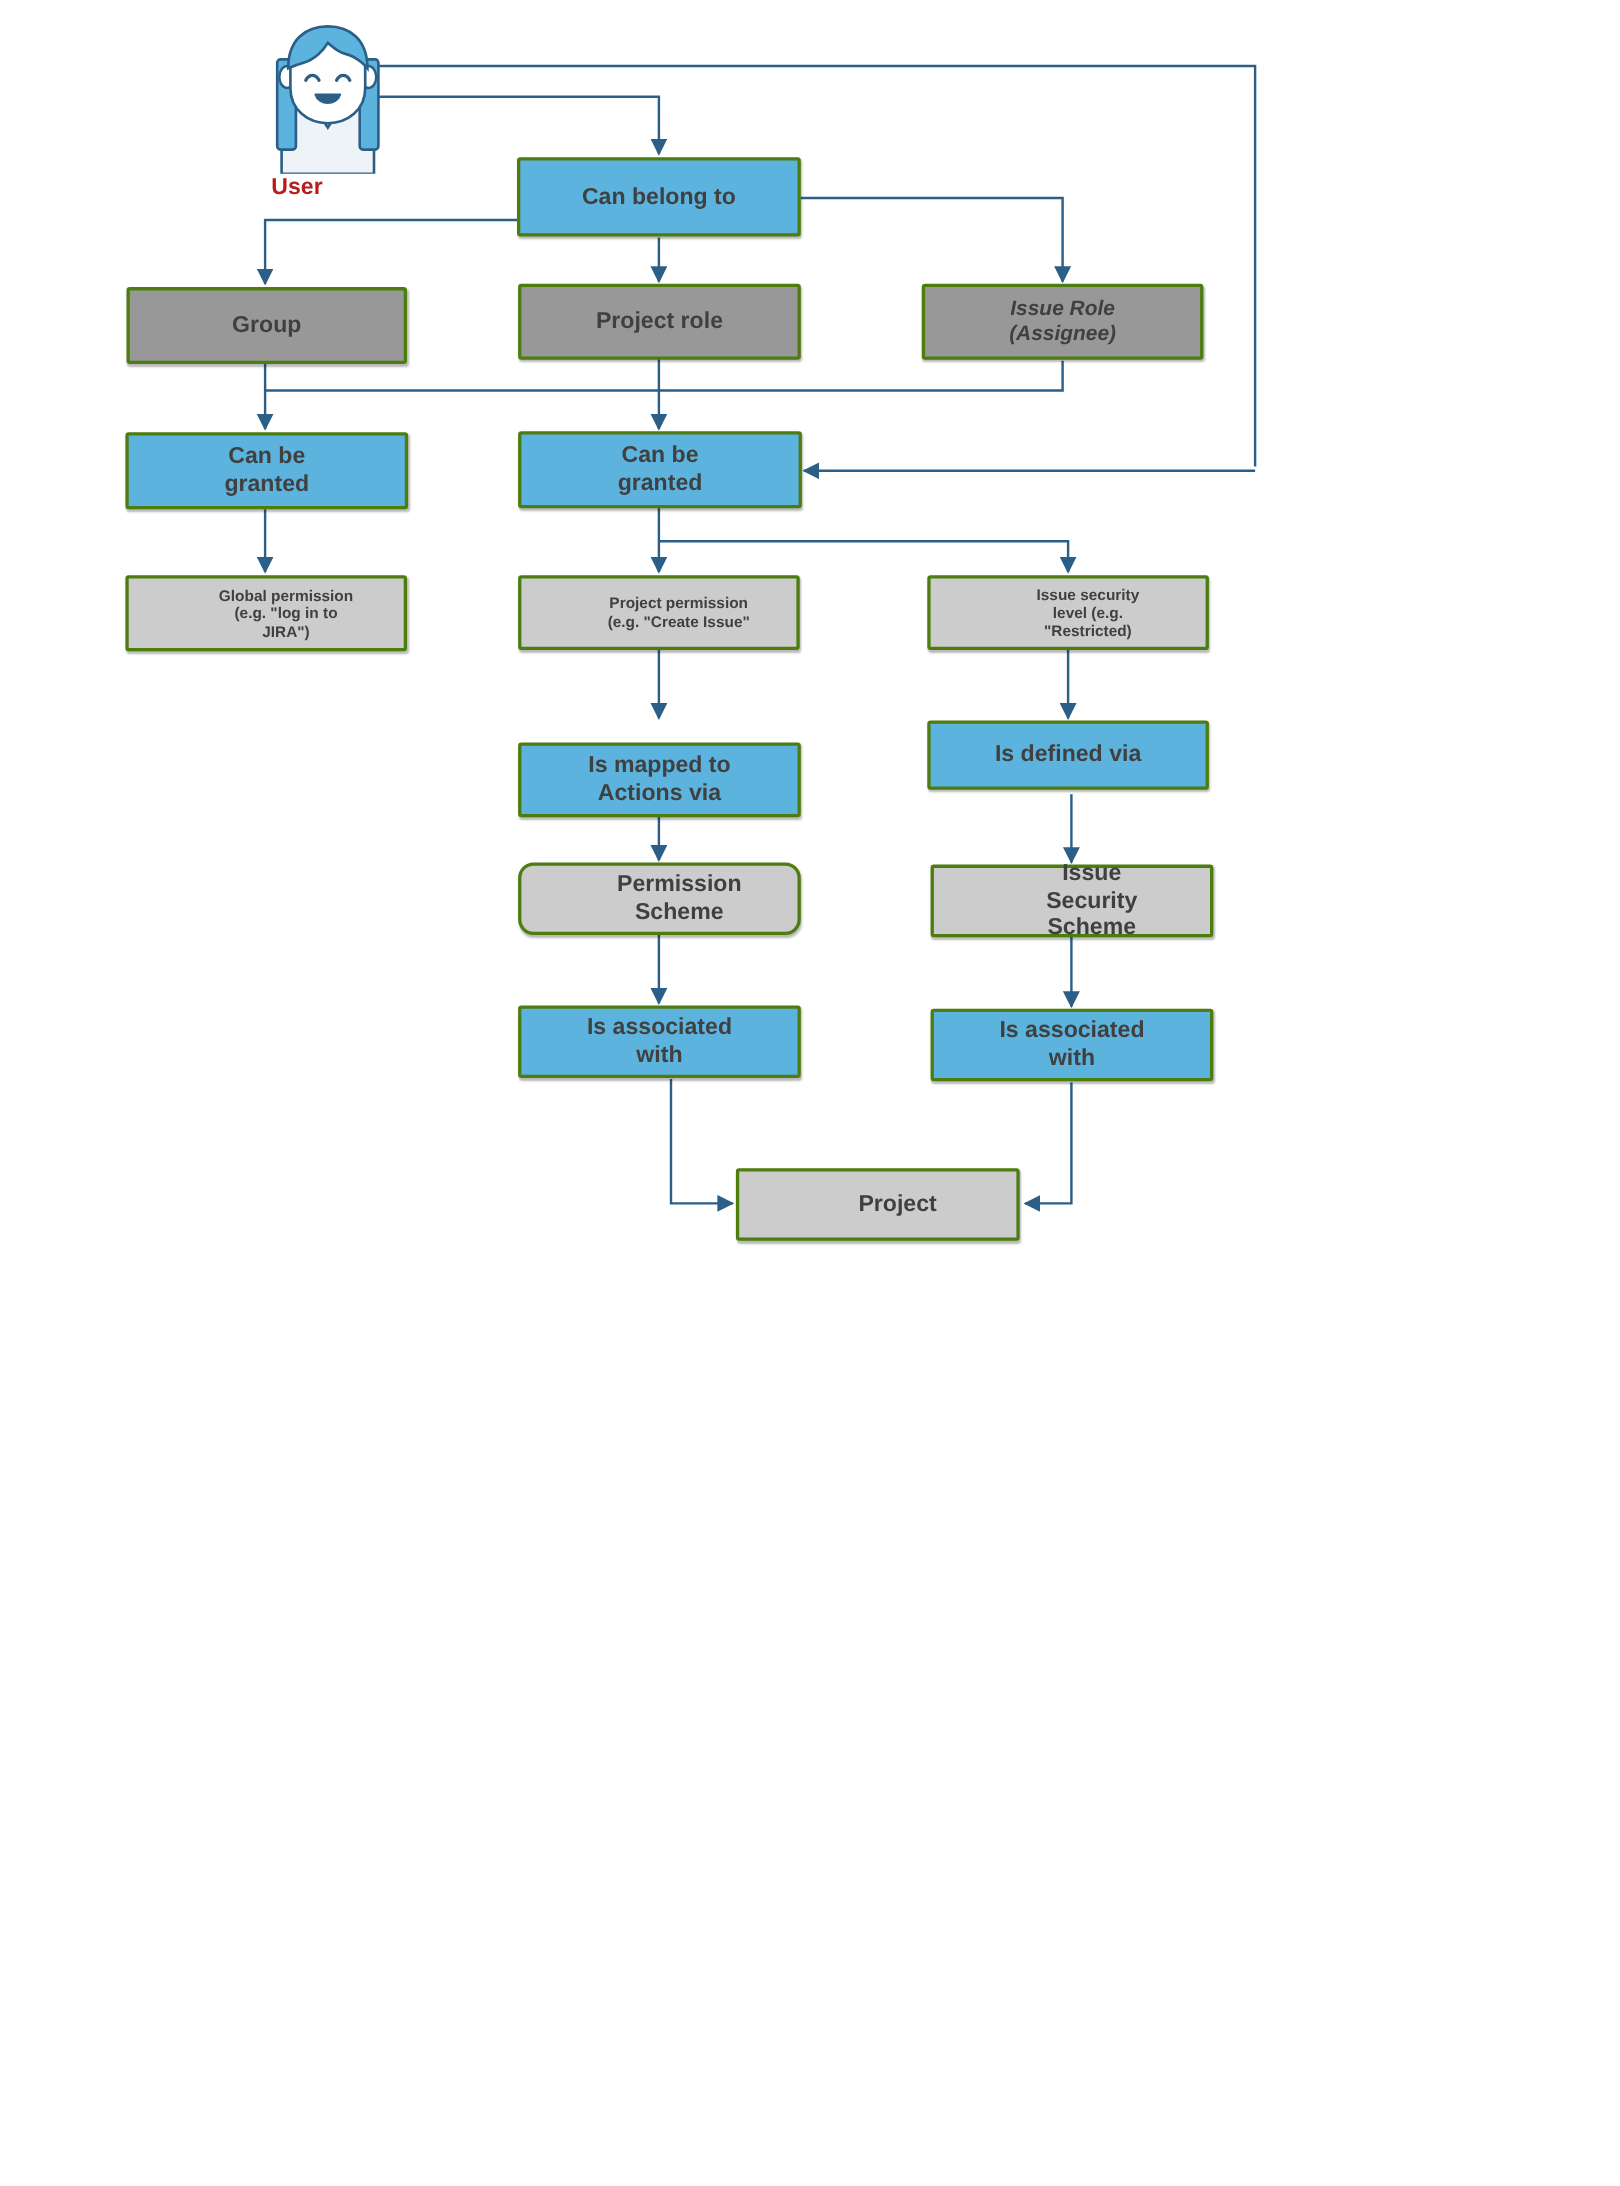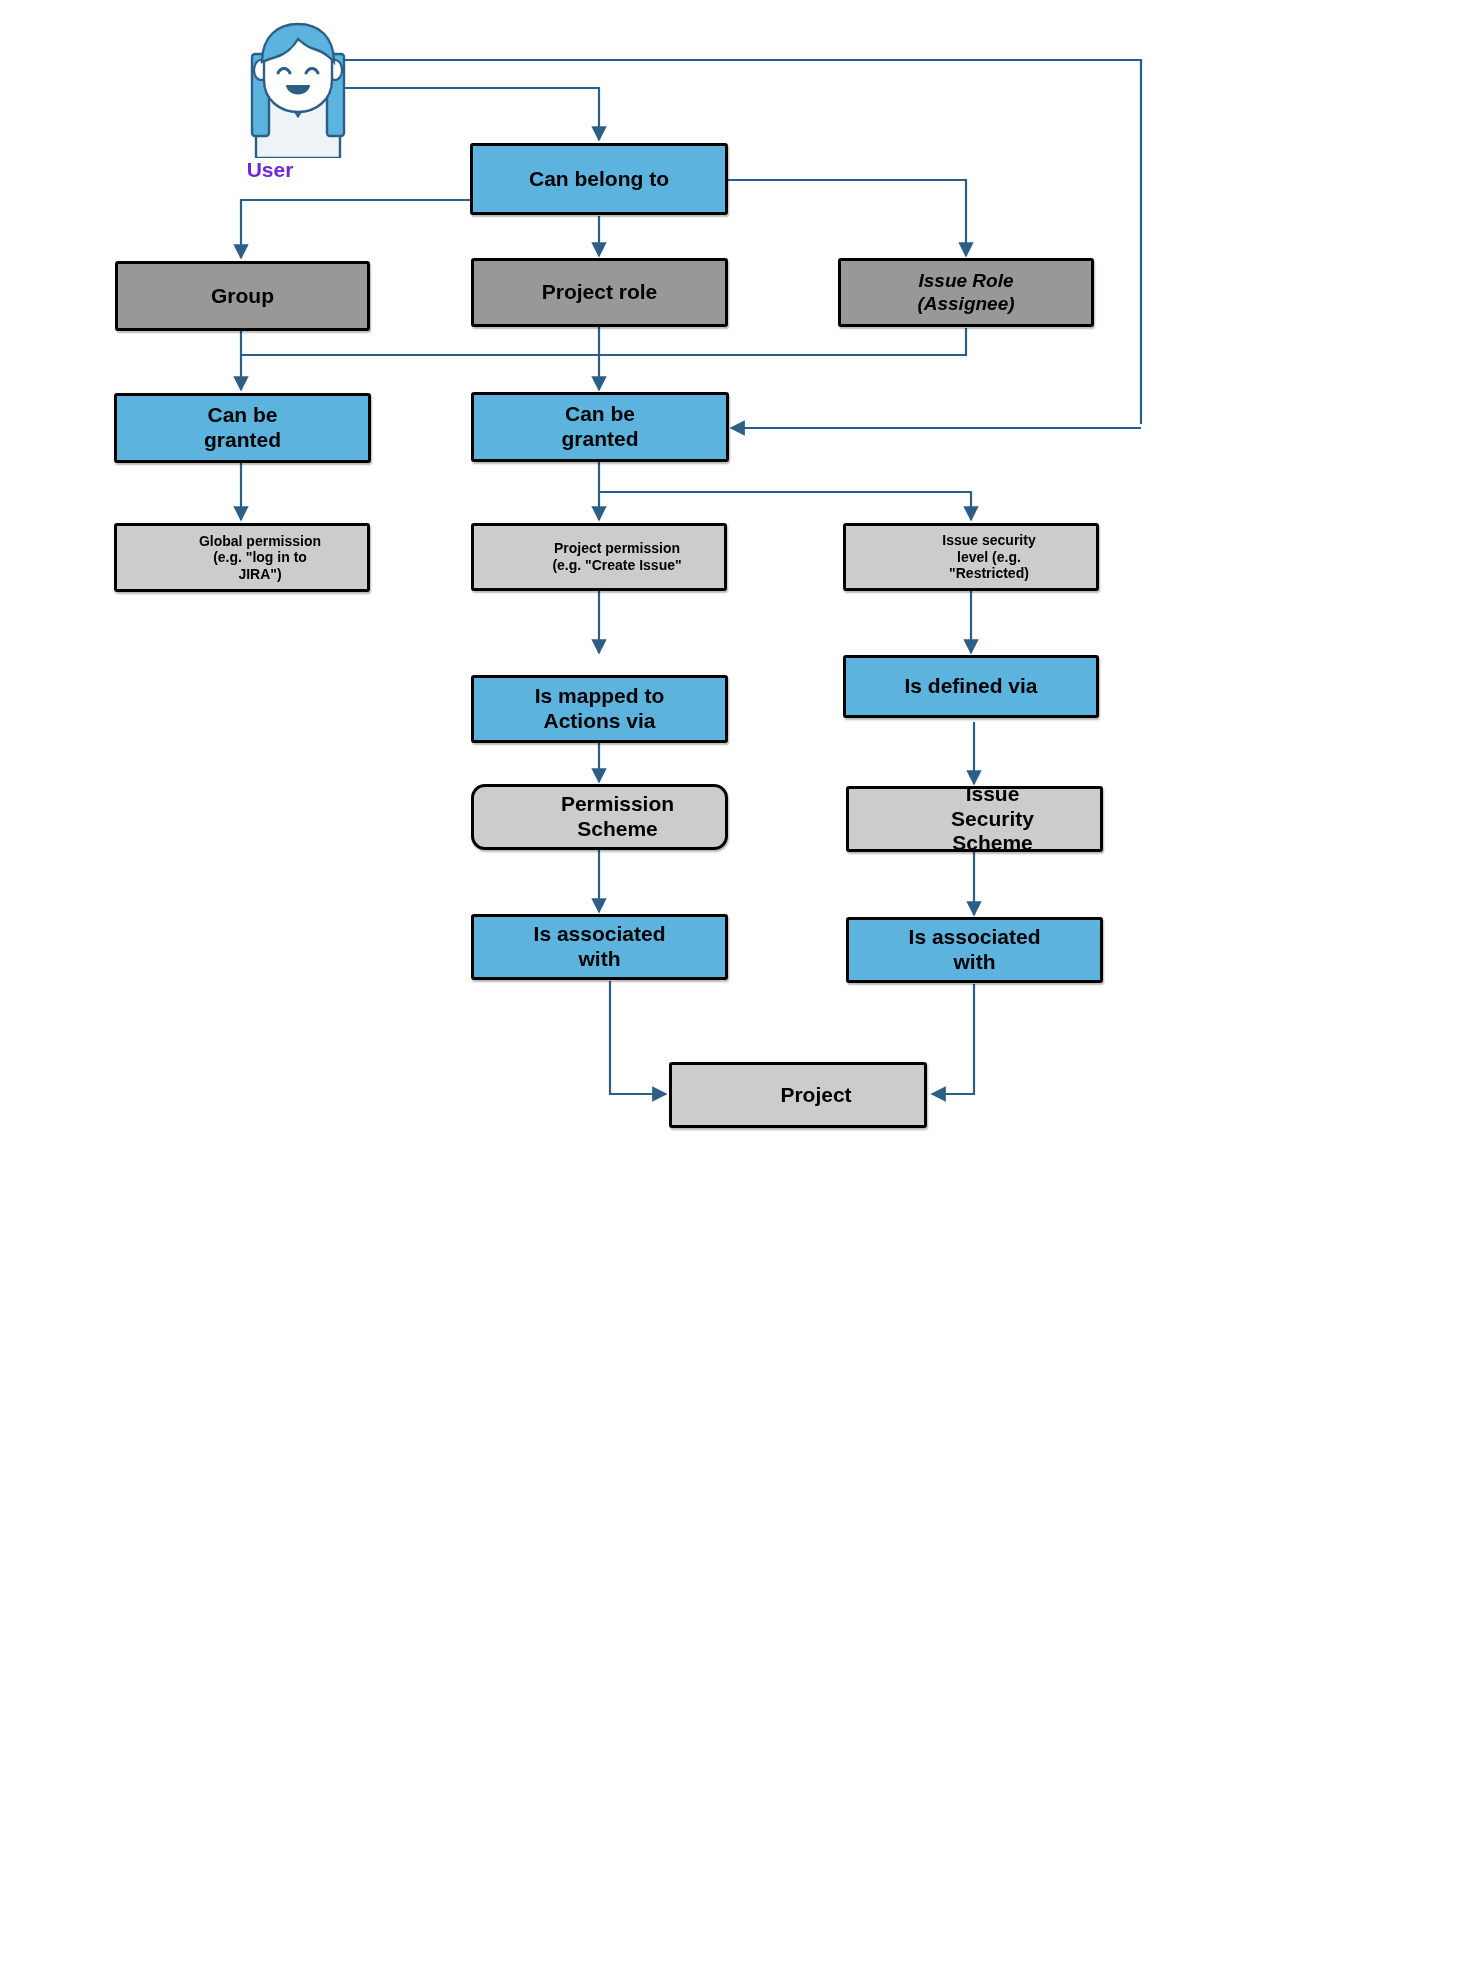--- a/index.html
+++ b/index.html
@@ -23,27 +23,27 @@
   svg.edges {
     position: absolute;
     left: 0; top: 0;
     width: 1473px;
     height: 1987px;
     pointer-events: none;
   }
   .node {
     position: absolute;
     box-sizing: border-box;
-    border: 3px solid #000000;
+    border: 3px solid #4d7c0f;
     border-radius: 3px;
     display: flex;
     align-items: center;
     justify-content: center;
     text-align: center;
-    color: #000000;
+    color: #404040;
     font-weight: bold;
     line-height: 1.18;
     box-shadow: 1px 2px 2px rgba(0,0,0,0.28);
     white-space: pre-line;
   }
   .node.blue   { background: #5cb3de; }
   .node.gray   { background: #989898; }
   .node.lgray  { background: #cccccc; padding-left: 36px; }
   .node .lbl { display: block; padding: 0 6px; }
   .fs-lg  { font-size: 21px; }
@@ -58,21 +58,21 @@
     height: 140px;
   }
   #user-caption {
     position: absolute;
     left: 200px;
     top: 158px;
     width: 140px;
     text-align: center;
     font-size: 21px;
     font-weight: bold;
-    color: #6d28d9;
+    color: #b91c1c;
   }
 </style>
 </head>
 <body>
 
 <div id="canvas">
 
   <svg class="edges" viewBox="0 0 1473 1987" xmlns="http://www.w3.org/2000/svg">
     <defs>
       <marker id="arrow" viewBox="0 0 10 10" refX="9" refY="5" markerWidth="7" markerHeight="7" orient="auto-start-reverse">

